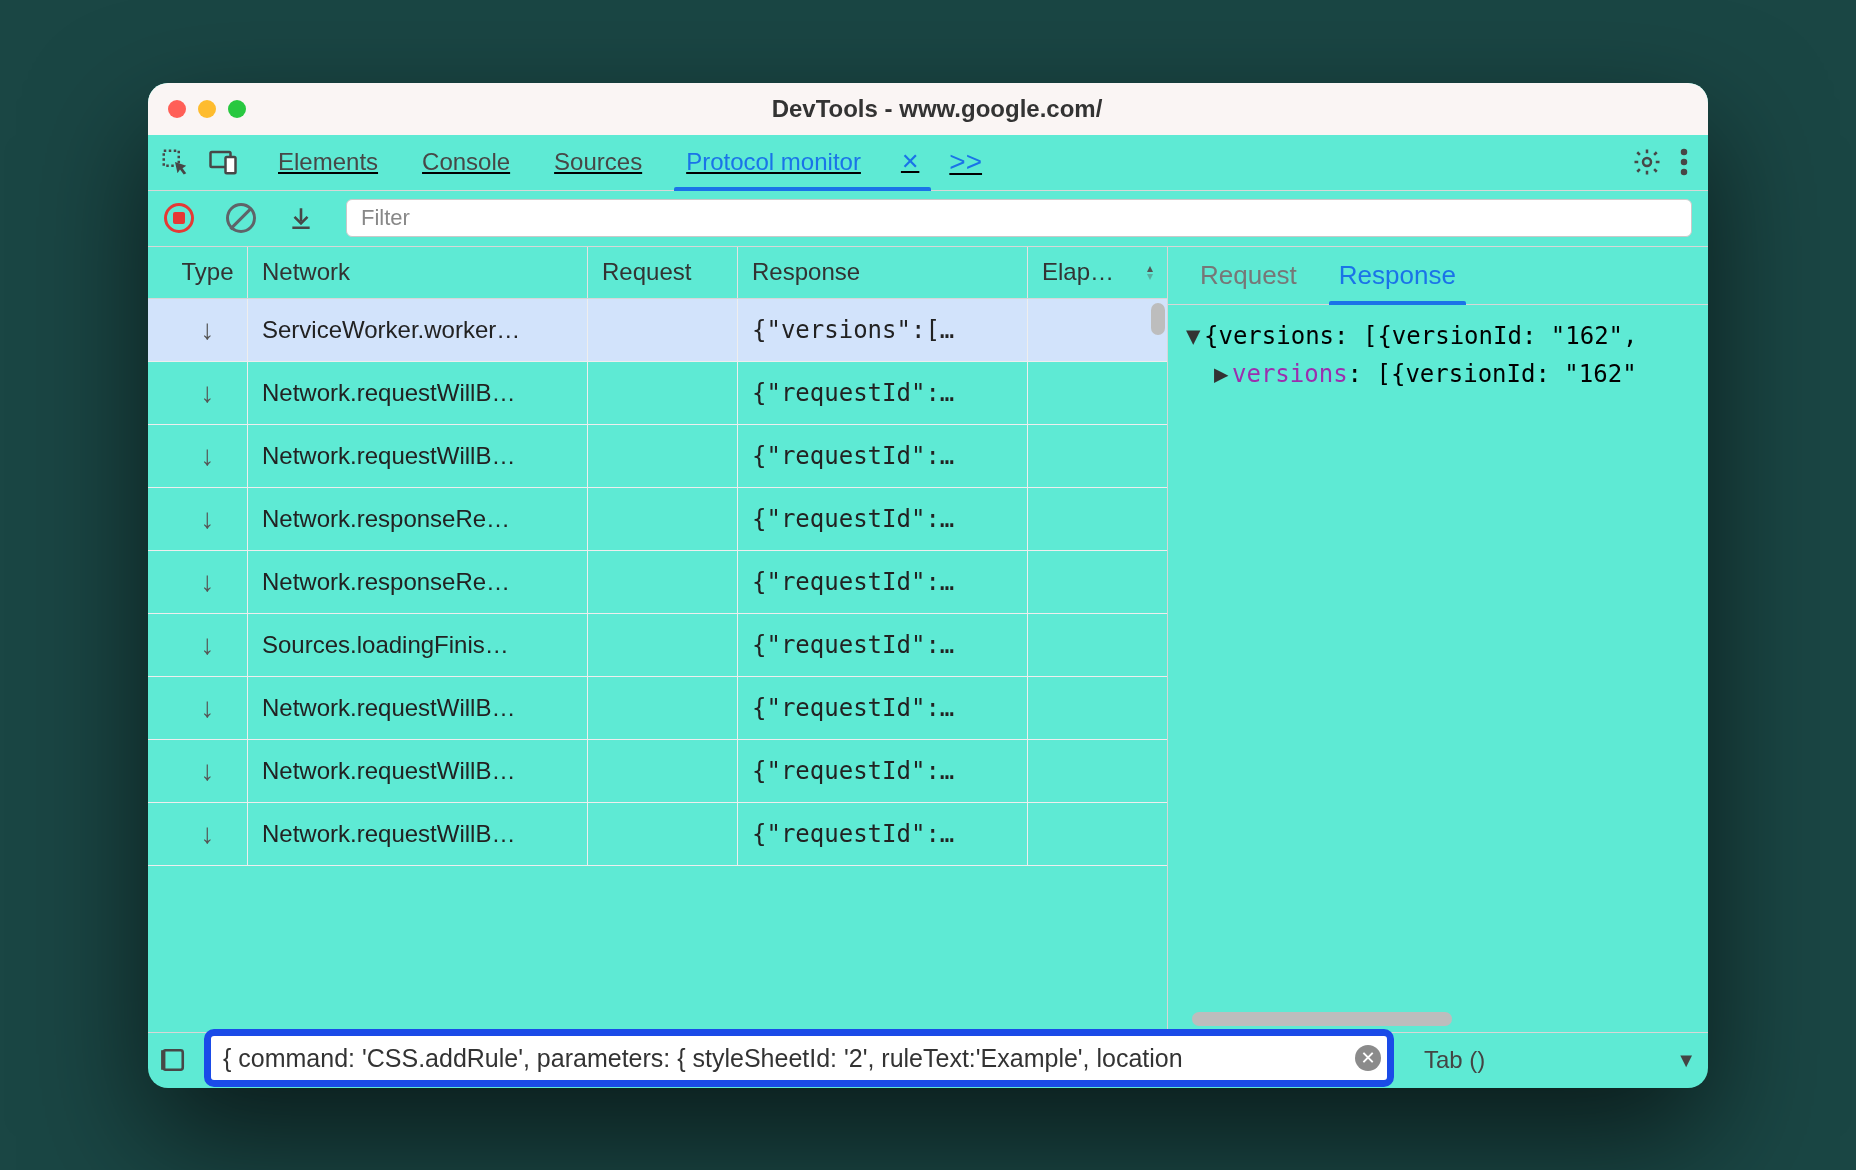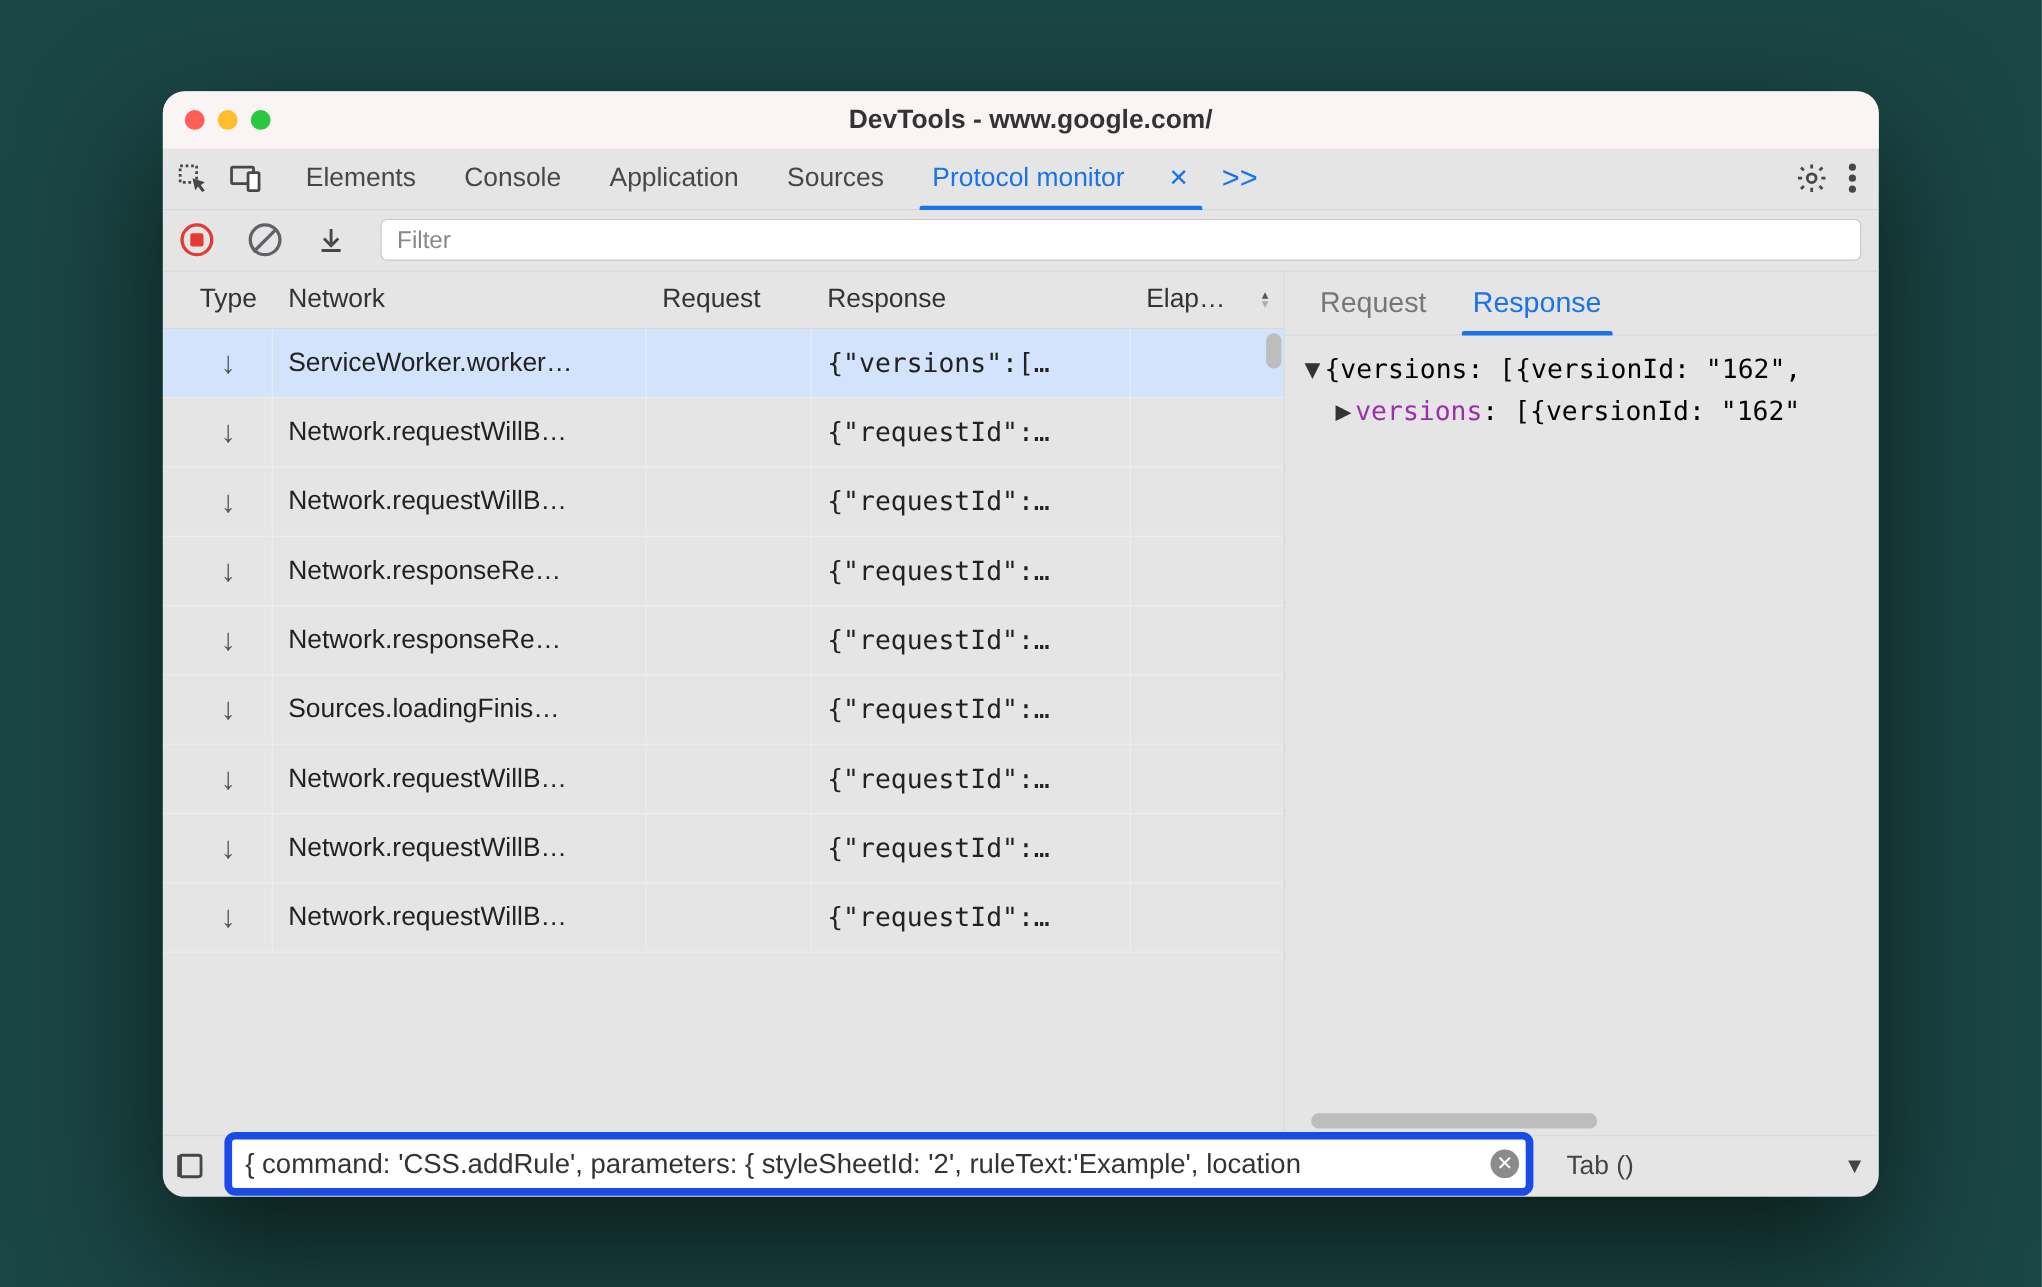--- a/index.html
+++ b/index.html
@@ -1,36 +1,36 @@
 <!DOCTYPE html>
 <html><head>
 <meta charset="utf-8">
 <style>
   * { box-sizing: border-box; margin: 0; padding: 0; }
   html, body { width: 1856px; height: 1170px; background: #1a4644; font-family: -apple-system, "Helvetica Neue", Arial, sans-serif; }
   .stage { width: 1856px; height: 1170px; display: flex; align-items: center; justify-content: center; }
   .window {
     width: 1560px; height: 1005px;
-    background: #e5e5e5;
+    background: #5eead4;
     border-radius: 20px;
     box-shadow: 0 50px 120px rgba(0,0,0,0.6);
     overflow: hidden;
     display: flex; flex-direction: column;
     position: relative;
   }
   
   .titlebar { height: 52px; background: #faf5f4; display: flex; align-items: center; padding: 0 20px; }
   .traffic { display: flex; gap: 12px; }
   .tl { width: 18px; height: 18px; border-radius: 50%; }
   .tl.red { background: #ff5f57; }
   .tl.yellow { background: #febc2e; }
   .tl.green { background: #28c840; }
   .title { flex: 1; text-align: center; font-size: 24px; font-weight: 600; color: #333; padding-right: 60px; }
   
-  .tabs-row { height: 56px; border-bottom: 1px solid #d7d7d7; display: flex; align-items: stretch; padding: 0 12px; gap: 4px; }
+  .tabs-row { height: 56px; border-bottom: 1px solid #d7d7d7; display: flex; align-items: stretch; padding: 0 12px; gap: 4px; text-decoration: underline; }
   .tabs-left { display: flex; align-items: center; gap: 18px; padding-right: 14px; }
   .icon { display: inline-flex; align-items: center; justify-content: center; color: #474747; }
   .tabs { display: flex; align-items: stretch; gap: 0; }
   .tab { padding: 0 22px; display: flex; align-items: center; font-size: 24px; color: #474747; cursor: pointer; position: relative; gap: 10px; }
   .tab.active { color: #1a73e8; gap: 40px; }
   .tab.active::after { content: ""; position: absolute; left: 10px; right: 10px; bottom: -1px; height: 4px; background: #1a73e8; border-radius: 2px 2px 0 0; }
   .tab .close-x { font-size: 22px; color: #1a73e8; }
   .chevrons { display:flex; align-items:center; font-size:28px; color:#1a73e8; padding:0 8px; cursor:pointer;}
   .tabs-right { margin-left: auto; display: flex; align-items: center; gap: 18px; padding-right: 8px;}
   .gear, .kebab { cursor:pointer; }
@@ -116,23 +116,20 @@
         </span>
       </div>
       <div class="tabs">
         <div class="tab">
             <span>Elements</span>
           </div>
         <div class="tab">
             <span>Console</span>
           </div>
         <div class="tab">
-            <span>Application</span>
-          </div>
-        <div class="tab">
             <span>Sources</span>
           </div>
         <div class="tab active">
           <span>Protocol monitor</span>
           <span class="close-x">✕</span>
         </div>
         <div class="chevrons">
           <span>&gt;&gt;</span>
         </div>
       </div>

